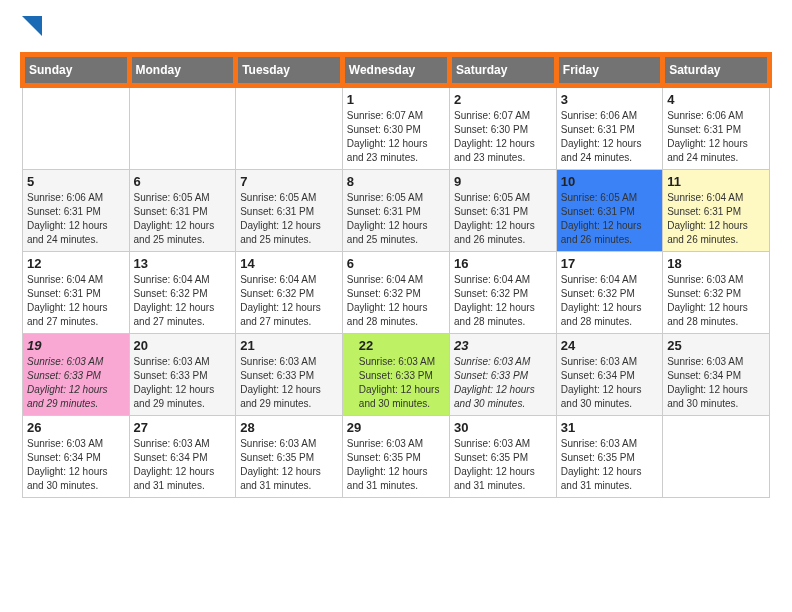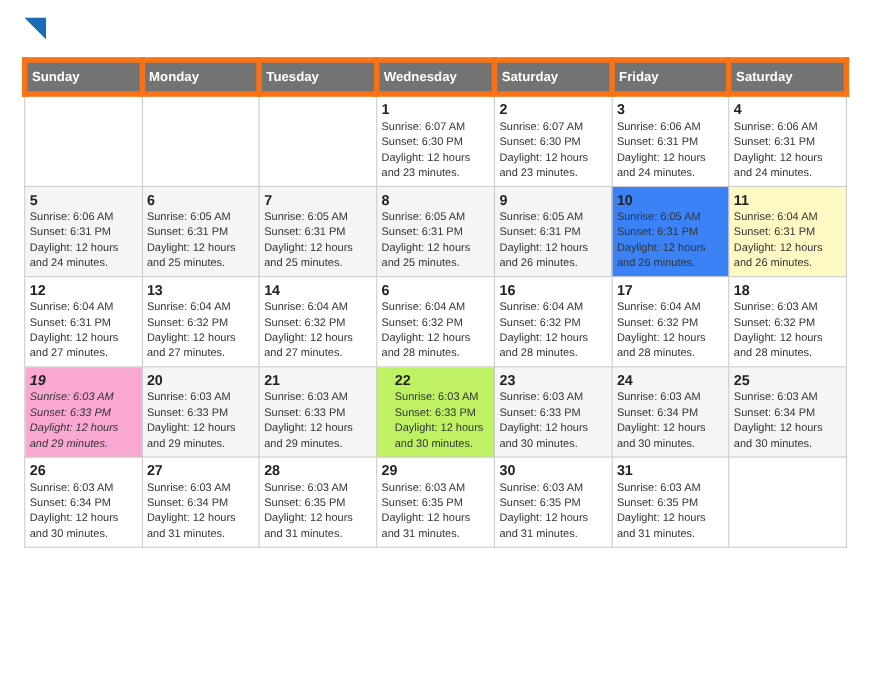--- a/index.html
+++ b/index.html
@@ -203,21 +203,21 @@
           <div class="day-info">Sunrise: 6:03 AM<br>Sunset: 6:33 PM<br>Daylight: 12 hours<br>and 29 minutes.</div>
         </td>
         <td style="background: rgb(245, 245, 245);">
           <div class="day-number">21</div>
           <div class="day-info">Sunrise: 6:03 AM<br>Sunset: 6:33 PM<br>Daylight: 12 hours<br>and 29 minutes.</div>
         </td>
         <td style="background: #bef264; padding-left: 16px;">
           <div class="day-number">22</div>
           <div class="day-info">Sunrise: 6:03 AM<br>Sunset: 6:33 PM<br>Daylight: 12 hours<br>and 30 minutes.</div>
         </td>
-        <td style="background: rgb(245, 245, 245);">
+        <td style="background: rgb(245, 245, 245); font-style: italic;">
           <div class="day-number">23</div>
           <div class="day-info">Sunrise: 6:03 AM<br>Sunset: 6:33 PM<br>Daylight: 12 hours<br>and 30 minutes.</div>
         </td>
         <td style="background: rgb(245, 245, 245);">
           <div class="day-number">24</div>
           <div class="day-info">Sunrise: 6:03 AM<br>Sunset: 6:34 PM<br>Daylight: 12 hours<br>and 30 minutes.</div>
         </td>
         <td style="background: rgb(245, 245, 245);">
           <div class="day-number">25</div>
           <div class="day-info">Sunrise: 6:03 AM<br>Sunset: 6:34 PM<br>Daylight: 12 hours<br>and 30 minutes.</div>

